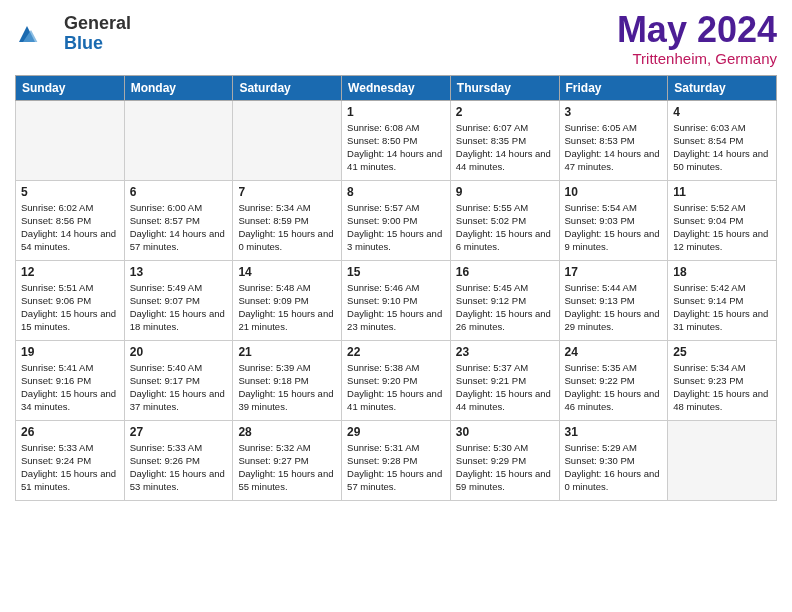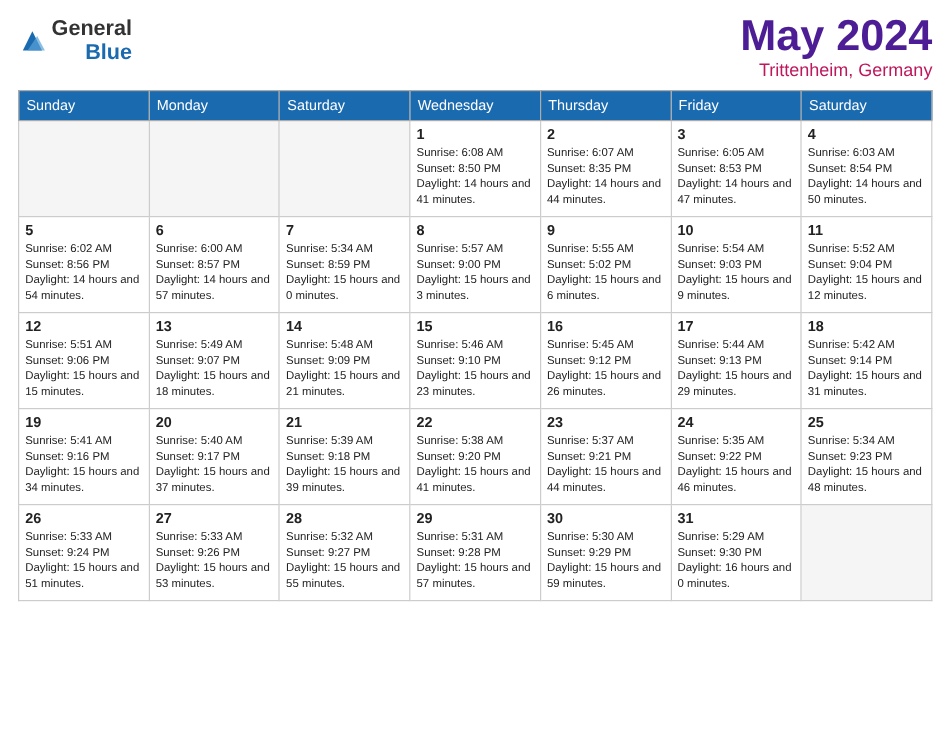--- a/index.html
+++ b/index.html
@@ -13,36 +13,36 @@
     .header {
       display: flex;
       justify-content: space-between;
       align-items: flex-start;
       margin-bottom: 8px;
     }
     .logo {
       display: flex;
       align-items: center;
       margin-top: 4px;
+      gap: 21px;
     }
     .logo-text {
       display: flex;
       flex-direction: column;
       line-height: 1.1;
     }
     .logo-general {
       font-size: 18px;
       font-weight: bold;
       color: #333;
     }
     .logo-blue {
       font-size: 18px;
       font-weight: bold;
       color: #1a6ab0;
-      margin-left: 28px;
     }
     .logo-icon {
       width: 24px;
       height: 24px;
       margin-right: 4px;
     }
     .title-block {
       text-align: right;
     }
     .cal-title {
@@ -56,21 +56,21 @@
       color: #be185d;
     }
     table {
       width: 100%;
       border-collapse: collapse;
     }
     th {
       background-color: #1a6ab0;
       color: #fff;
       font-size: 12px;
-      font-weight: normal;
+      font-weight: bold;
       text-align: left;
       padding: 5px 6px;
       border: 1px solid #aaa;
     }
     td {
       vertical-align: top;
       border: 1px solid #ccc;
       padding: 4px 5px;
       font-size: 10px;
       color: #222;

